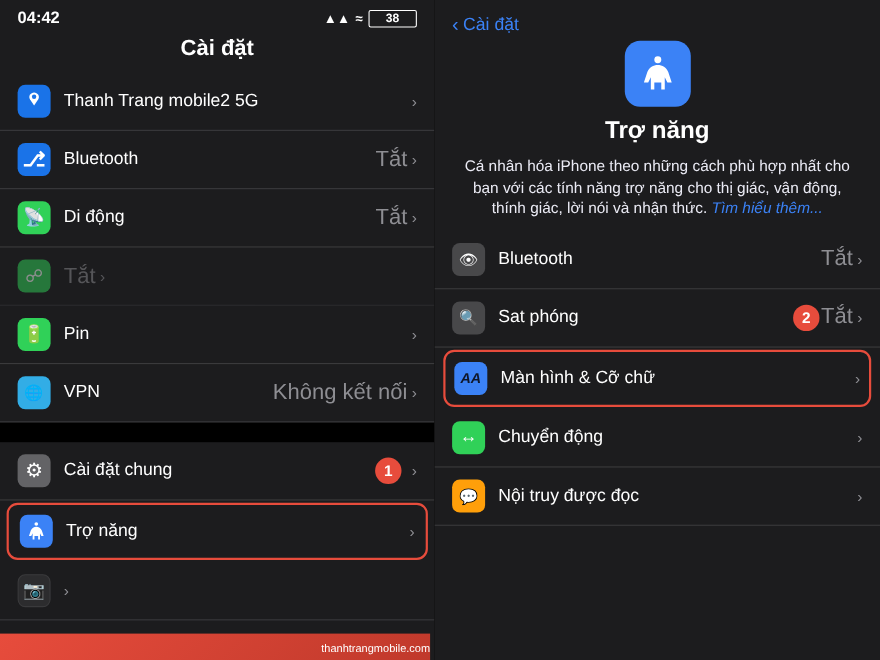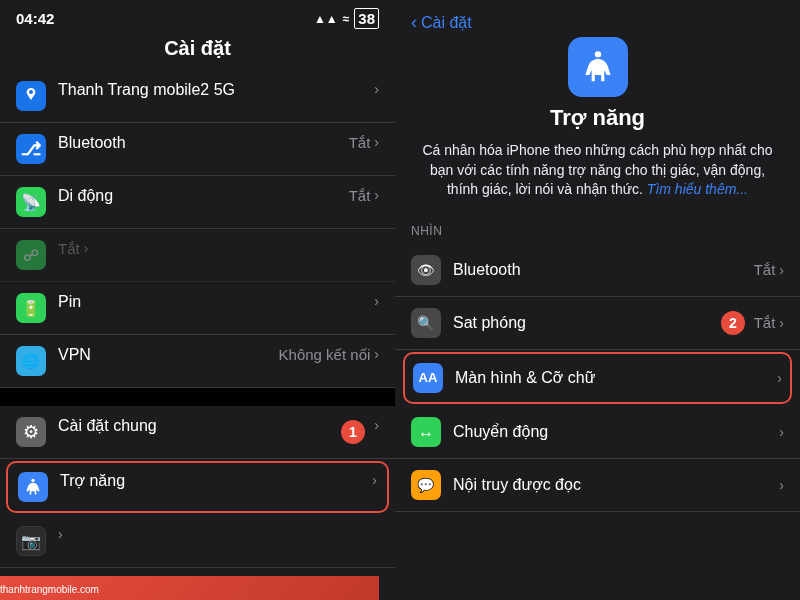--- a/index.html
+++ b/index.html
@@ -32,41 +32,42 @@
       font-size: 15px;
       font-weight: 600;
     }
     .status-icons {
       display: flex;
       gap: 5px;
       align-items: center;
       font-size: 12px;
     }
     .battery-icon {
-      font-size: 15px;
+      font-size: 11px;
       border: 1px solid #fff;
       border-radius: 2px;
-      padding: 1px 3px;
+      padding: 1px 15px;
     }
 
     .left-header {
       text-align: center;
       color: #fff;
       font-size: 20px;
       font-weight: 600;
       padding: 4px 0 10px;
     }
 
     .settings-list {
       flex: 1;
       overflow: hidden;
     }
 
     .settings-item {
       display: flex;
+      align-items: center;
       padding: 11px 16px;
       border-bottom: 0.5px solid #3a3a3c;
       color: #fff;
       font-size: 16px;
       position: relative;
     }
     .settings-item.highlighted {
       border: 2px solid #e74c3c;
       border-radius: 10px;
       margin: 2px 6px;
@@ -87,21 +88,21 @@
       font-size: 17px;
       flex-shrink: 0;
     }
 
     .item-label {
       flex: 1;
       font-size: 16px;
     }
     .item-value {
       color: #8e8e93;
-      font-size: 15px;
+      font-size: 20px;
       margin-right: 4px;
     }
     .chevron {
       color: #8e8e93;
       font-size: 14px;
     }
 
     .badge-1 {
       position: absolute;
       right: 30px;
@@ -117,24 +118,24 @@
       justify-content: center;
       font-size: 14px;
       font-weight: 700;
       z-index: 2;
     }
 
     .watermark {
       position: absolute;
       bottom: 0;
       left: 0;
-      right: 16px;
+      right: 4px;
       background: linear-gradient(135deg, #e74c3c 0%, #c0392b 100%);
       color: #fff;
-      text-align: left;
+      text-align: right;
       padding: 5px 0 4px;
       font-size: 13px;
       font-weight: 700;
     }
     .watermark span {
       font-size: 10px;
       font-weight: 400;
     }
 
     
@@ -374,21 +375,20 @@
         <path d="M12 7C9.5 7 7 8.5 6 11L4 17H6.5L8 14V21H10V17H14V21H16V14L17.5 17H20L18 11C17 8.5 14.5 7 12 7Z"></path>
       </svg>
     </div>
     <div class="right-title">Trợ năng</div>
     <div class="right-description">
       <span>Cá nhân hóa iPhone theo những cách phù hợp nhất cho bạn với các tính năng trợ năng cho thị giác, vận động, thính giác, lời nói và nhận thức.</span>
       <span class="link">Tìm hiểu thêm...</span>
     </div>
   </div>
 
-  <div class="section-header">NHÌN</div>
 
   <div class="right-list">
 
     <div class="right-item">
       <div class="item-icon" style="background:#48484a;border-radius:7px;">
         <span style="color:#fff;font-size:14px;">👁</span>
       </div>
       <span class="item-label">Bluetooth</span>
       <span class="item-value">Tắt</span>
       <span class="chevron">›</span>
@@ -399,21 +399,21 @@
         <span style="color:#fff;font-size:14px;">🔍</span>
       </div>
       <span class="item-label">Sat phóng</span>
       <div class="badge-2">2</div>
       <span class="item-value">Tắt</span>
       <span class="chevron">›</span>
     </div>
 
     <div class="right-item highlighted">
       <div class="item-icon" style="background:#3b82f6;border-radius:7px;">
-        <span style="color:#ffffff;font-size:13px;font-weight:700;">AA</span>
+        <span style="color:#0f172a;font-size:13px;font-weight:700;font-style:italic;">AA</span>
       </div>
       <span class="item-label">Màn hình &amp; Cỡ chữ</span>
       <span class="chevron">›</span>
     </div>
 
     <div class="right-item">
       <div class="item-icon" style="background:#30d158;border-radius:7px;">
         <span style="color:#fff;font-size:16px;">↔</span>
       </div>
       <span class="item-label">Chuyển động</span>

